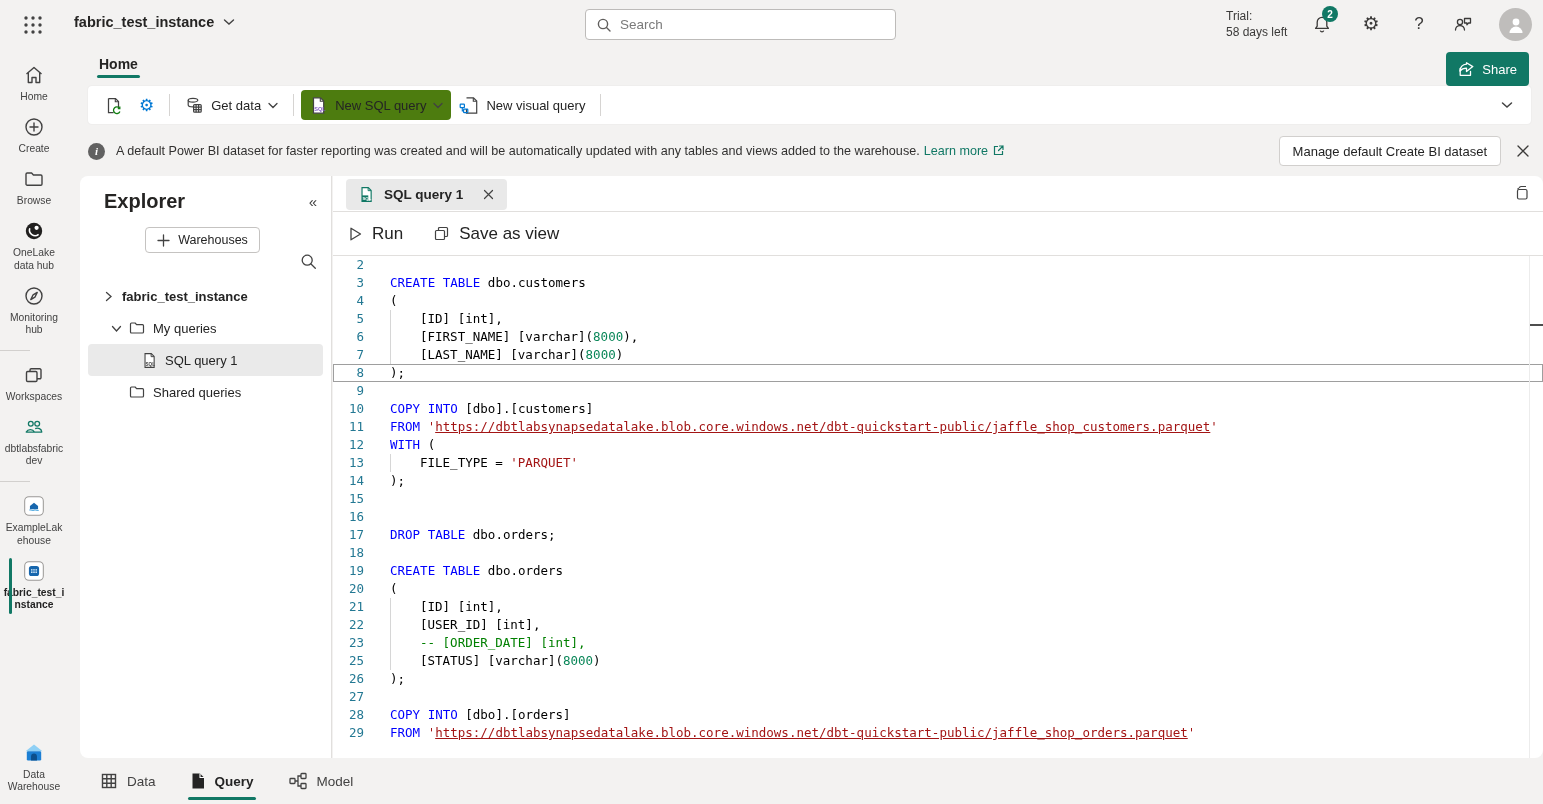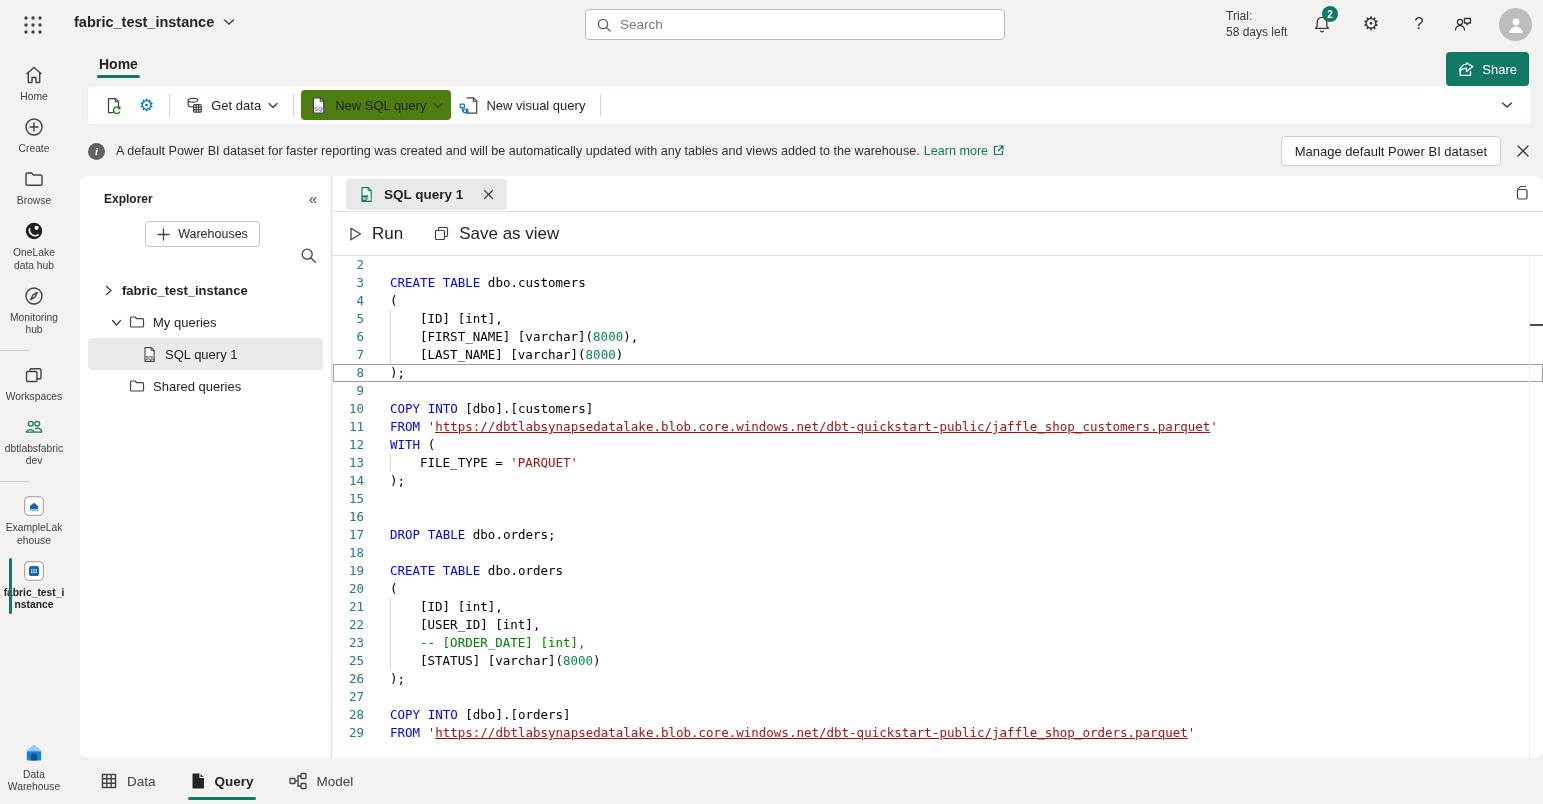--- a/index.html
+++ b/index.html
@@ -9,21 +9,21 @@
     background:#f3f2f1; color:#252423;
     font-family:"Liberation Sans", sans-serif; font-size:13px;
   }
   svg { display:block; }
 
   
   #header { position:absolute; left:0; top:0; width:1543px; height:48px; background:#f3f2f1; }
   #waffle { position:absolute; left:22px; top:14px; width:22px; height:22px; cursor:pointer; }
   #workspace-switcher { position:absolute; left:74px; top:14px; display:flex; align-items:center; gap:9px; cursor:pointer; }
   #workspace-switcher .ws-name { font-size:14.5px; font-weight:700; color:#252423; }
-  #searchbox { position:absolute; left:585px; top:9px; width:420px; height:31px; background:#fff;
+  #searchbox { position:absolute; left:585px; top:9px; width:311px; height:31px; background:#fff;
     border:1px solid #bdbbb9; border-radius:4px; display:flex; align-items:center; padding:0 10px; gap:8px; }
   #searchbox .ph { color:#7a7a7a; font-size:13.5px; }
   #trial { position:absolute; left:1226px; top:8px; font-size:12px; color:#3b3a39; line-height:16px; }
   .hd-ic { position:absolute; top:13px; width:22px; height:22px; color:#3b3a39; cursor:pointer; }
   #bell { left:1312px; }
   #bell .badge { position:absolute; left:10px; top:-7px; min-width:16px; height:16px; border-radius:8px;
     background:var(--accent); color:#fff; font-size:10px; font-weight:700; display:flex; align-items:center; justify-content:center; padding:0 3px; }
   #hd-gear { left:1360px; font-size:19px; line-height:22px; text-align:center; }
   #hd-help { left:1408px; font-size:17px; line-height:22px; text-align:center; color:#3b3a39; }
   #hd-feedback { left:1452px; }
@@ -69,21 +69,21 @@
   #banner .learn { color:var(--accent); cursor:pointer; margin-left:4px; }
   #banner .ext { display:inline-block; vertical-align:-2px; margin-left:4px; cursor:pointer; }
   #manage-btn { position:absolute; right:42px; height:30px; background:#fff; border:1px solid #d1cfcd; border-radius:4px;
     padding:0 13px; font-size:13px; color:#242424; cursor:pointer; font-family:"Liberation Sans", sans-serif; }
   #banner-close { position:absolute; right:10px; top:13px; width:20px; height:20px; cursor:pointer; color:#3b3a39; }
 
   
   #explorer { position:absolute; left:80px; top:176px; width:252px; bottom:46px; background:#fff;
     border-radius:8px 0 0 8px; border-right:1px solid #e1dfdd; }
   #explorer-hd { display:flex; align-items:center; padding:14px 14px 10px 24px; }
-  #explorer-title { font-size:12px; font-weight:700; }
+  #explorer-title { font-size:20px; font-weight:700; }
   #explorer-collapse { margin-left:auto; font-size:15px; color:#424242; cursor:pointer; }
   #explorer-actions { display:flex; align-items:center; padding:4px 14px 10px 8px;flex-direction:column; }
   #warehouses-btn { display:flex; align-items:center; gap:8px; border:1px solid #c5c3c1; background:#fff; border-radius:4px;
     height:26px; padding:0 11px; font-size:12.5px; color:#242424; cursor:pointer; font-family:"Liberation Sans", sans-serif; }
   #tree-search { margin-left:auto; cursor:pointer; }
   .tree-row { position:relative; height:32px; margin:0 8px; display:flex; align-items:center; border-radius:4px;
     font-size:13px; color:#242424; cursor:pointer; }
   .tree-row.selected { background:#eaeaea; }
   .tree-row.bold .tr-label { font-weight:700; }
   .tr-chev { width:16px; display:flex; justify-content:center; color:#424242; }
@@ -377,21 +377,21 @@
       </svg>
   </span>
 </div>
 
 <div id="banner">
   <span class="info-ic">i</span>
   <span class="msg"><span>A default Power BI dataset for faster reporting was created and will be automatically updated with any tables and views added to the warehouse.</span><span class="learn">Learn more</span><span class="ext"><svg width="13" height="13" viewBox="0 0 13 13" fill="none" stroke="#117865" stroke-width="1.2">
           <path d="M6 2.5 H2.5 V10.5 H10.5 V7"></path>
           <path d="M7.5 2 h3.5 v3.5 M11 2 L6.5 6.5" stroke-linecap="round"></path>
         </svg></span></span>
-  <button id="manage-btn">Manage default Power BI dataset</button>
+  <button id="manage-btn">Manage default Create BI dataset</button>
   <span id="banner-close">
     <svg width="20" height="20" viewBox="0 0 20 20">
         <path d="M5 5 L15 15 M15 5 L5 15" stroke="#3b3a39" stroke-width="1.3" stroke-linecap="round"></path>
       </svg>
   </span>
 </div>
 
 <div id="explorer">
   <div id="explorer-hd">
     <span id="explorer-title">Explorer</span>

